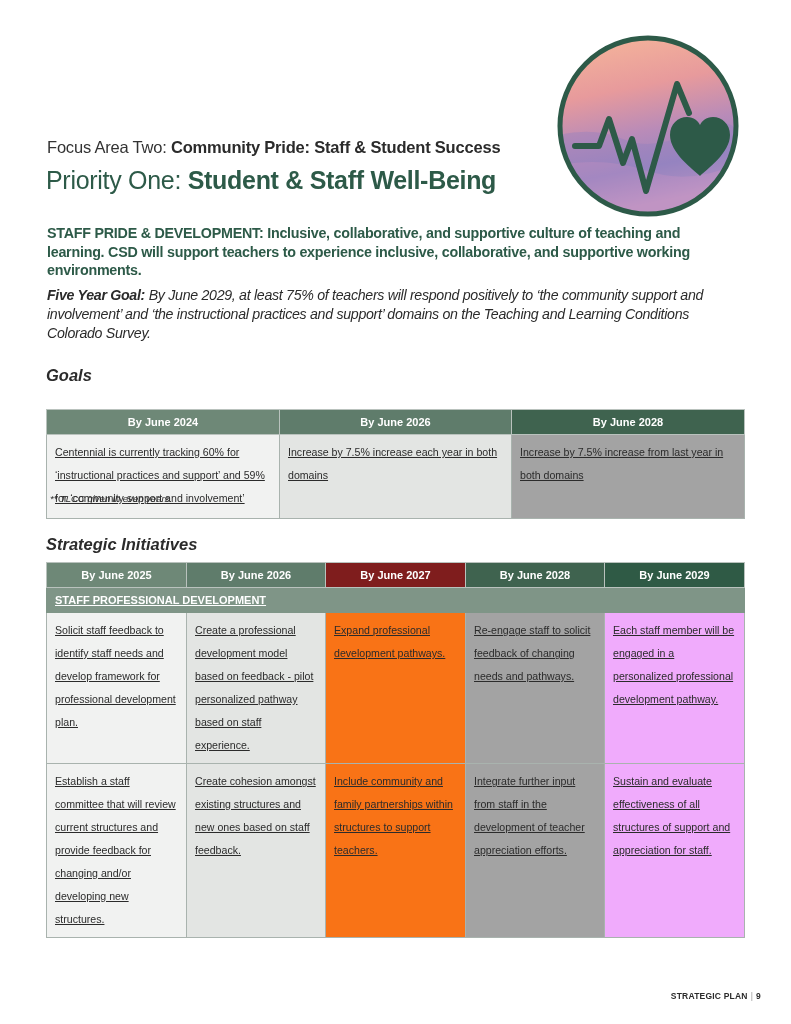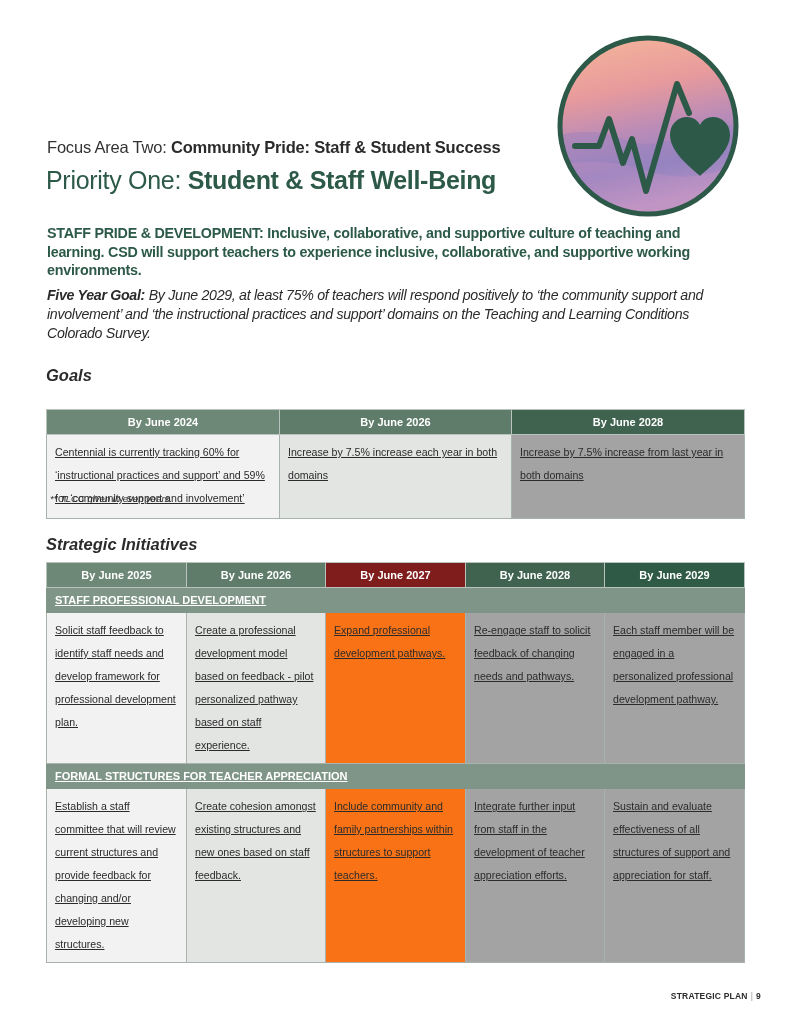--- a/index.html
+++ b/index.html
@@ -38,21 +38,21 @@
   .init-table { top: 562px; width: 698px; }
   .init-table .cat td { background: #7f9587; color: #fff; font-weight: bold; font-size: 11px; height: 24px;
                         padding: 0 8px; vertical-align: middle; border-color: #7f9587; margin-left: 48px; }
   .init-table .r1 td { height: 90px; }
   .init-table .r2 td { height: 104px; }
 
   .c1 { background: #f1f2f1; }
   .c2 { background: #e3e5e3; }
   .c3 { background: #f97316; }
   .c4 { background: #a3a3a3; }
-  .c5 { background: #a3a3a3; }
+  .c5 { background: #f0abfc; }
 
   .footer { position: absolute; right: 30px; top: 991px; font-size: 8.5px; font-weight: bold; color: #2b2b2b; letter-spacing: 0.2px; }
   .footer .sep { font-weight: normal; color: #999; margin: 0 3px; }
 </style>
 </head>
 <body>
 
 <svg class="emblem" viewBox="0 0 190 190">
   <defs>
     <linearGradient id="sky" x1="0" y1="0" x2="0.2" y2="1">
@@ -144,23 +144,20 @@
     <tr class="cat">
       <td colspan="5">STAFF PROFESSIONAL DEVELOPMENT</td>
     </tr>
     <tr class="r1">
       <td class="c1">Solicit staff feedback to identify staff needs and develop framework for professional development plan.</td>
       <td class="c2">Create a professional development model based on feedback - pilot personalized pathway based on staff experience.</td>
       <td class="c3">Expand professional development pathways.</td>
       <td class="c4">Re-engage staff to solicit feedback of changing needs and pathways.</td>
       <td class="c5">Each staff member will be engaged in a personalized professional development pathway.</td>
     </tr>
-    <tr class="cat">
-      <td colspan="5">FORMAL STRUCTURES FOR TEACHER APPRECIATION</td>
-    </tr>
     <tr class="r2">
       <td class="c1">Establish a staff committee that will review current structures and provide feedback for changing and/or developing new structures.</td>
       <td class="c2">Create cohesion amongst existing structures and new ones based on staff feedback.</td>
       <td class="c3">Include community and family partnerships within structures to support teachers.</td>
       <td class="c4">Integrate further input from staff in the development of teacher appreciation efforts.</td>
       <td class="c5">Sustain and evaluate effectiveness of all structures of support and appreciation for staff.</td>
     </tr>
   </tbody>
 </table>
 

